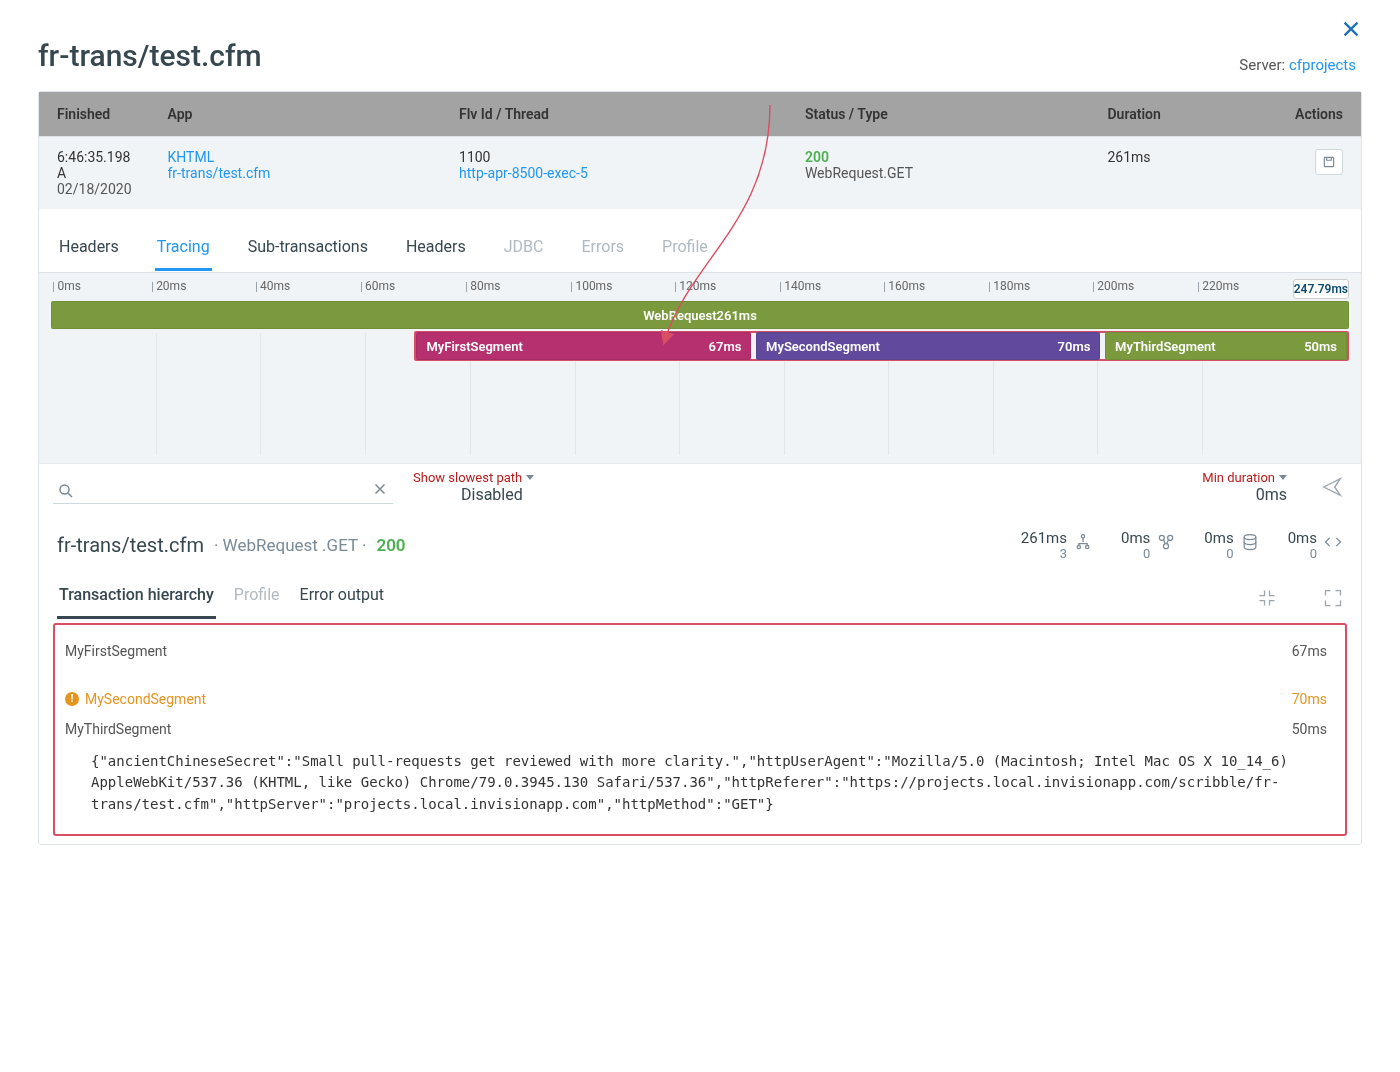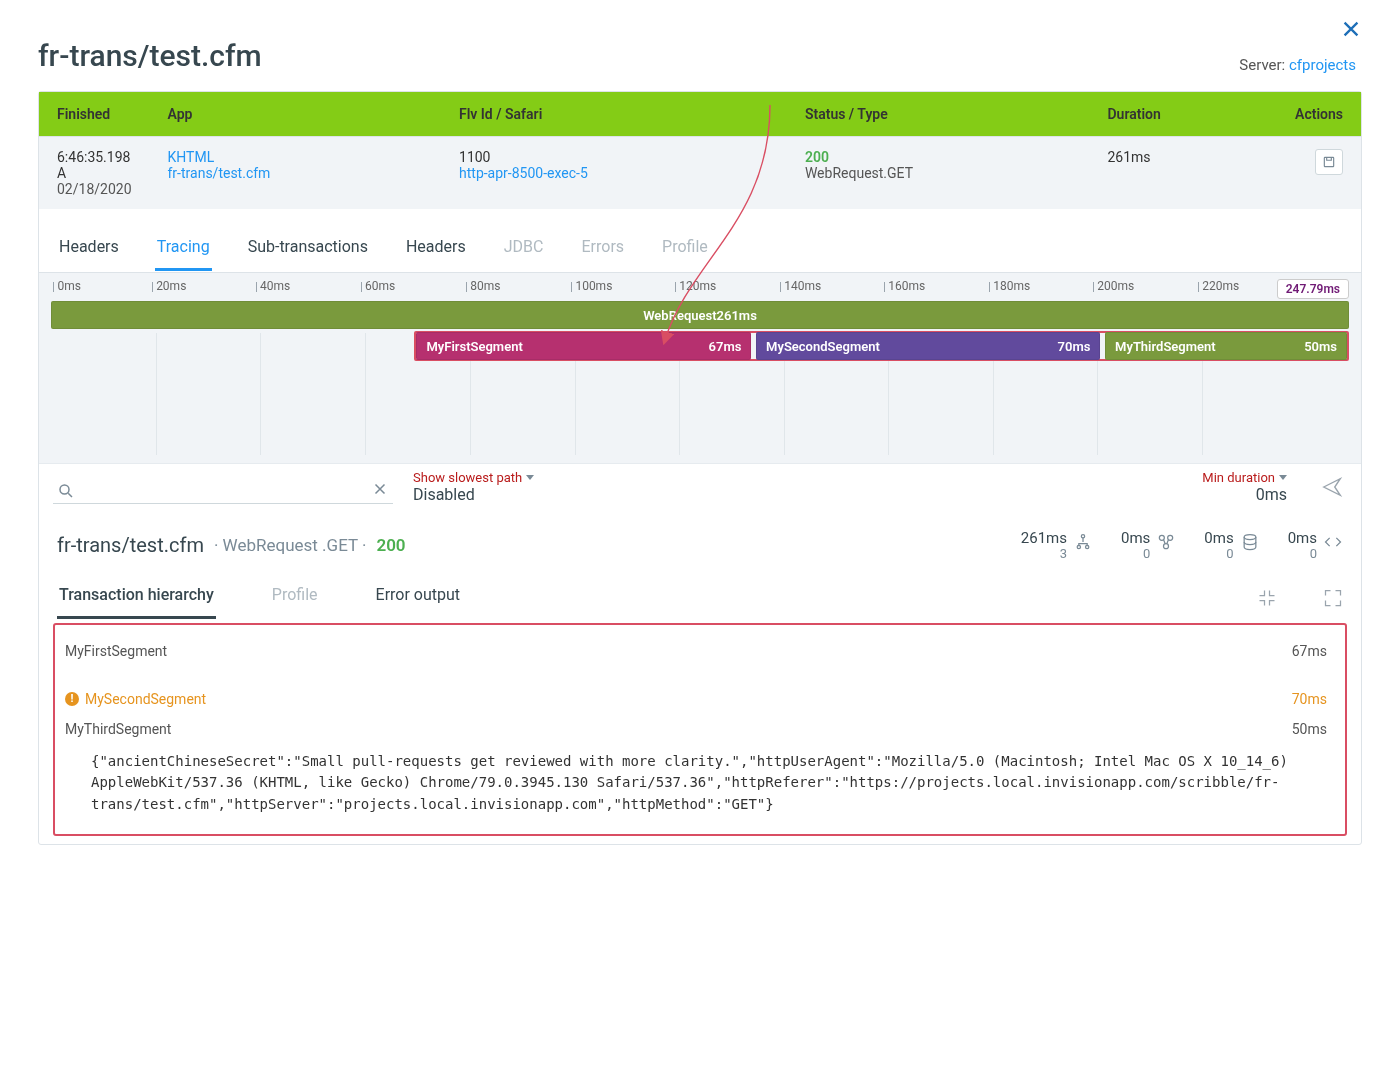--- a/index.html
+++ b/index.html
@@ -15,21 +15,21 @@
     width: 22px; height: 22px;
   }
   .close-x svg { width: 22px; height: 22px; stroke: #1e6fb8; stroke-width: 2.5; }
   h1 { font-size: 30px; font-weight: 500; color: #37474f; margin-top: 18px; margin-bottom: 6px; }
   .server-line { position: absolute; top: 56px; right: 44px; font-size: 15px; color: #555; }
   .server-line a { color: #2196f3; text-decoration: none; }
   .panel { border: 1px solid #dde3e8; border-radius: 3px; margin-top: 18px; overflow: visible; }
   table.overview { width: 100%; border-collapse: collapse; }
   table.overview th {
     text-align: left; font-size: 14px; font-weight: 600; color: #333;
-    padding: 14px 18px; border-bottom: 1px solid #dde3e8; background: #84cc16;
+    padding: 14px 18px; border-bottom: 1px solid #dde3e8; background: #a3a3a3;
   }
   table.overview th:last-child { text-align: right; }
   table.overview td {
     padding: 12px 18px; font-size: 14px; color: #333; vertical-align: top;
     background: #f1f4f7;
   }
   table.overview td a { color: #2196f3; text-decoration: none; }
   .ts-top { color: #333; }
   .ts-bot, .sub { color: #555; font-size: 14px; }
   .status-ok { color: #4caf50; font-weight: 600; }
@@ -46,58 +46,58 @@
   .tabs { display:flex; gap: 34px; padding: 0 18px; margin-top: 18px; border-bottom: 1px solid transparent; }
   .tab { padding: 10px 2px 12px 2px; font-size: 16px; color: #37474f; cursor: pointer; }
   .tab.active { color: #2196f3; border-bottom: 3px solid #2196f3; }
   .tab.disabled { color: #b0bac1; cursor: default; }
   
   .timeline-wrap { background: #f1f4f7; border-top:1px solid #dde3e8; }
   .timeline { position: relative; margin: 0 12px; padding-top: 6px; height: 190px; overflow:hidden;}
   .ticks { position:relative; height: 20px; }
   .tick { position:absolute; top:0; font-size: 12px; color: #666; white-space:nowrap; }
   .tick::before { content:""; position:absolute; left:-4px; top:3px; width:1px; height:10px; background:#9aa4ad;}
-  .tick.hl { background:#fff; border:1px solid #ccc; border-radius:3px; padding:0 8px; height:20px; line-height:18px; color:#701a75; font-weight:600;}
+  .tick.hl { background:#fff; border:1px solid #ccc; border-radius:3px; padding:0 0; height:20px; line-height:18px; color:#0c4a6e; font-weight:600;}
   .tick.hl::before { display:none; }
   .grid { position:absolute; top:26px; bottom:0; left:0; right:0; pointer-events:none;}
   .gridline { position:absolute; top:34px; bottom:8px; width:1px; background:#e0e6ea;}
   .bar { position:absolute; height: 28px; border-radius:2px; color:#fff; font-size:13px; font-weight:600; display:flex; align-items:center; justify-content:space-between; padding:0 10px; box-shadow: inset 0 0 0 1px rgba(0,0,0,.08);}
   .bar .r { font-size:13px; }
   .bar-webreq { top: 28px; left:0; right:0; background:#7a9a3d;justify-content:center; }
   .seg-wrap { position:absolute; top: 58px; height: 30px; border:2px solid #d94e63; border-radius:2px;}
   .bar-seg1 { background:#b6306f; }
   .bar-seg2 { background:#614a9d; }
   .bar-seg3 { background:#7a9a3d; }
   
   .arrow-svg { position:absolute; pointer-events:none; }
   
   .filter-row { display:flex; align-items:flex-end; padding: 6px 18px 8px 14px; gap: 20px; border-top:1px solid #e6ebef;}
   .search-box { position:relative; flex: 0 0 340px; }
   .search-box .sicon { position:absolute; left:4px; top:8px; width:18px; height:18px; stroke:#7a8a96;}
   .search-box input { width:100%; border:none; border-bottom:1px solid #cfd8dc; background:transparent; padding:6px 28px 6px 28px; font-size:15px; outline:none;}
   .search-box .clear { position:absolute; right:4px; top:6px; width:18px; height:18px; stroke:#7a8a96; cursor:pointer;}
   .filter-col { display:flex; flex-direction:column; }
   .filter-col .lbl { font-size:13px; color:#b91c1c; display:flex; align-items:center; gap:4px;}
-  .filter-col .val { font-size:16px; color:#37474f; }
+  .filter-col .val { font-size:16px; color:#37474f;margin-left:48px; }
   .filter-col.right { margin-left:auto; text-align:right;}
   .arrow-dn { width:0;height:0;border-left:4px solid transparent;border-right:4px solid transparent;border-top:5px solid #7a8a96; display:inline-block;}
   .send-icon { width:22px; height:22px; stroke:#9aa4ad; margin-left:14px; align-self:center;}
   
   .summary { display:flex; align-items:center; padding: 18px 18px 4px 18px; }
   .summary .title { font-size: 20px; color:#37474f; }
   .summary .meta { font-size: 17px; color:#7a8a96; margin-left:10px;}
   .summary .ok { color:#4caf50; font-weight:600; margin-left:10px; font-size:17px;}
   .stats { margin-left:auto; display:flex; gap: 28px;}
   .stat { text-align:right; display:flex; align-items:flex-start; gap:6px;}
   .stat .nums { display:flex; flex-direction:column; align-items:flex-end; line-height:1.1;}
   .stat .v { font-size:15px; color:#37474f;}
   .stat .c { font-size:13px; color:#7a8a96;}
   .stat svg { width:20px; height:20px; stroke:#7a8a96; fill:none; stroke-width:1.5; margin-top:2px;}
   
-  .subtabs { display:flex; gap: 54px; padding: 12px 18px 0 18px;}
+  .subtabs { display:flex; gap: 16px; padding: 12px 18px 0 18px;}
   .subtabs .stab { padding: 8px 2px 12px 2px; font-size:16px; color:#37474f; cursor:pointer;}
   .subtabs .stab.active { border-bottom:3px solid #37474f; font-weight:500;}
   .subtabs .stab.disabled { color:#b0bac1;}
   .subtabs .tools { margin-left:auto; display:flex; gap: 46px; align-items:center;}
   .subtabs .tools svg { width:20px;height:20px; stroke:#9aa4ad; fill:none;}
   
   .hier { margin: 4px 14px 8px 14px; border:2px solid #d94e63; border-radius:3px; padding: 14px 18px 18px 10px;}
   .hrow { display:flex; justify-content:space-between; font-size:14px; color:#555; margin: 4px 0 14px 0;}
   .hrow.hl { color:#e6941f;}
   .hrow.hl .rn { color:#e6941f;}
@@ -118,21 +118,21 @@
 <div class="server-line">
   <span>Server: </span><a href="#">cfprojects</a>
 </div>
 
 <div class="panel">
   <table class="overview">
     <thead>
         <tr>
       <th>Finished</th>
       <th>App</th>
-      <th>Flv Id / Safari</th>
+      <th>Flv Id / Thread</th>
       <th>Status / Type</th>
       <th>Duration</th>
       <th style="width:60px; overflow:hidden; text-overflow:clip; white-space:nowrap;">Actions</th>
     </tr>
       </thead>
     <tbody>
         <tr>
       <td style="width:100px;">
         <div class="ts-top">6:46:35.198 A</div>
         <div class="ts-bot">02/18/2020</div>

